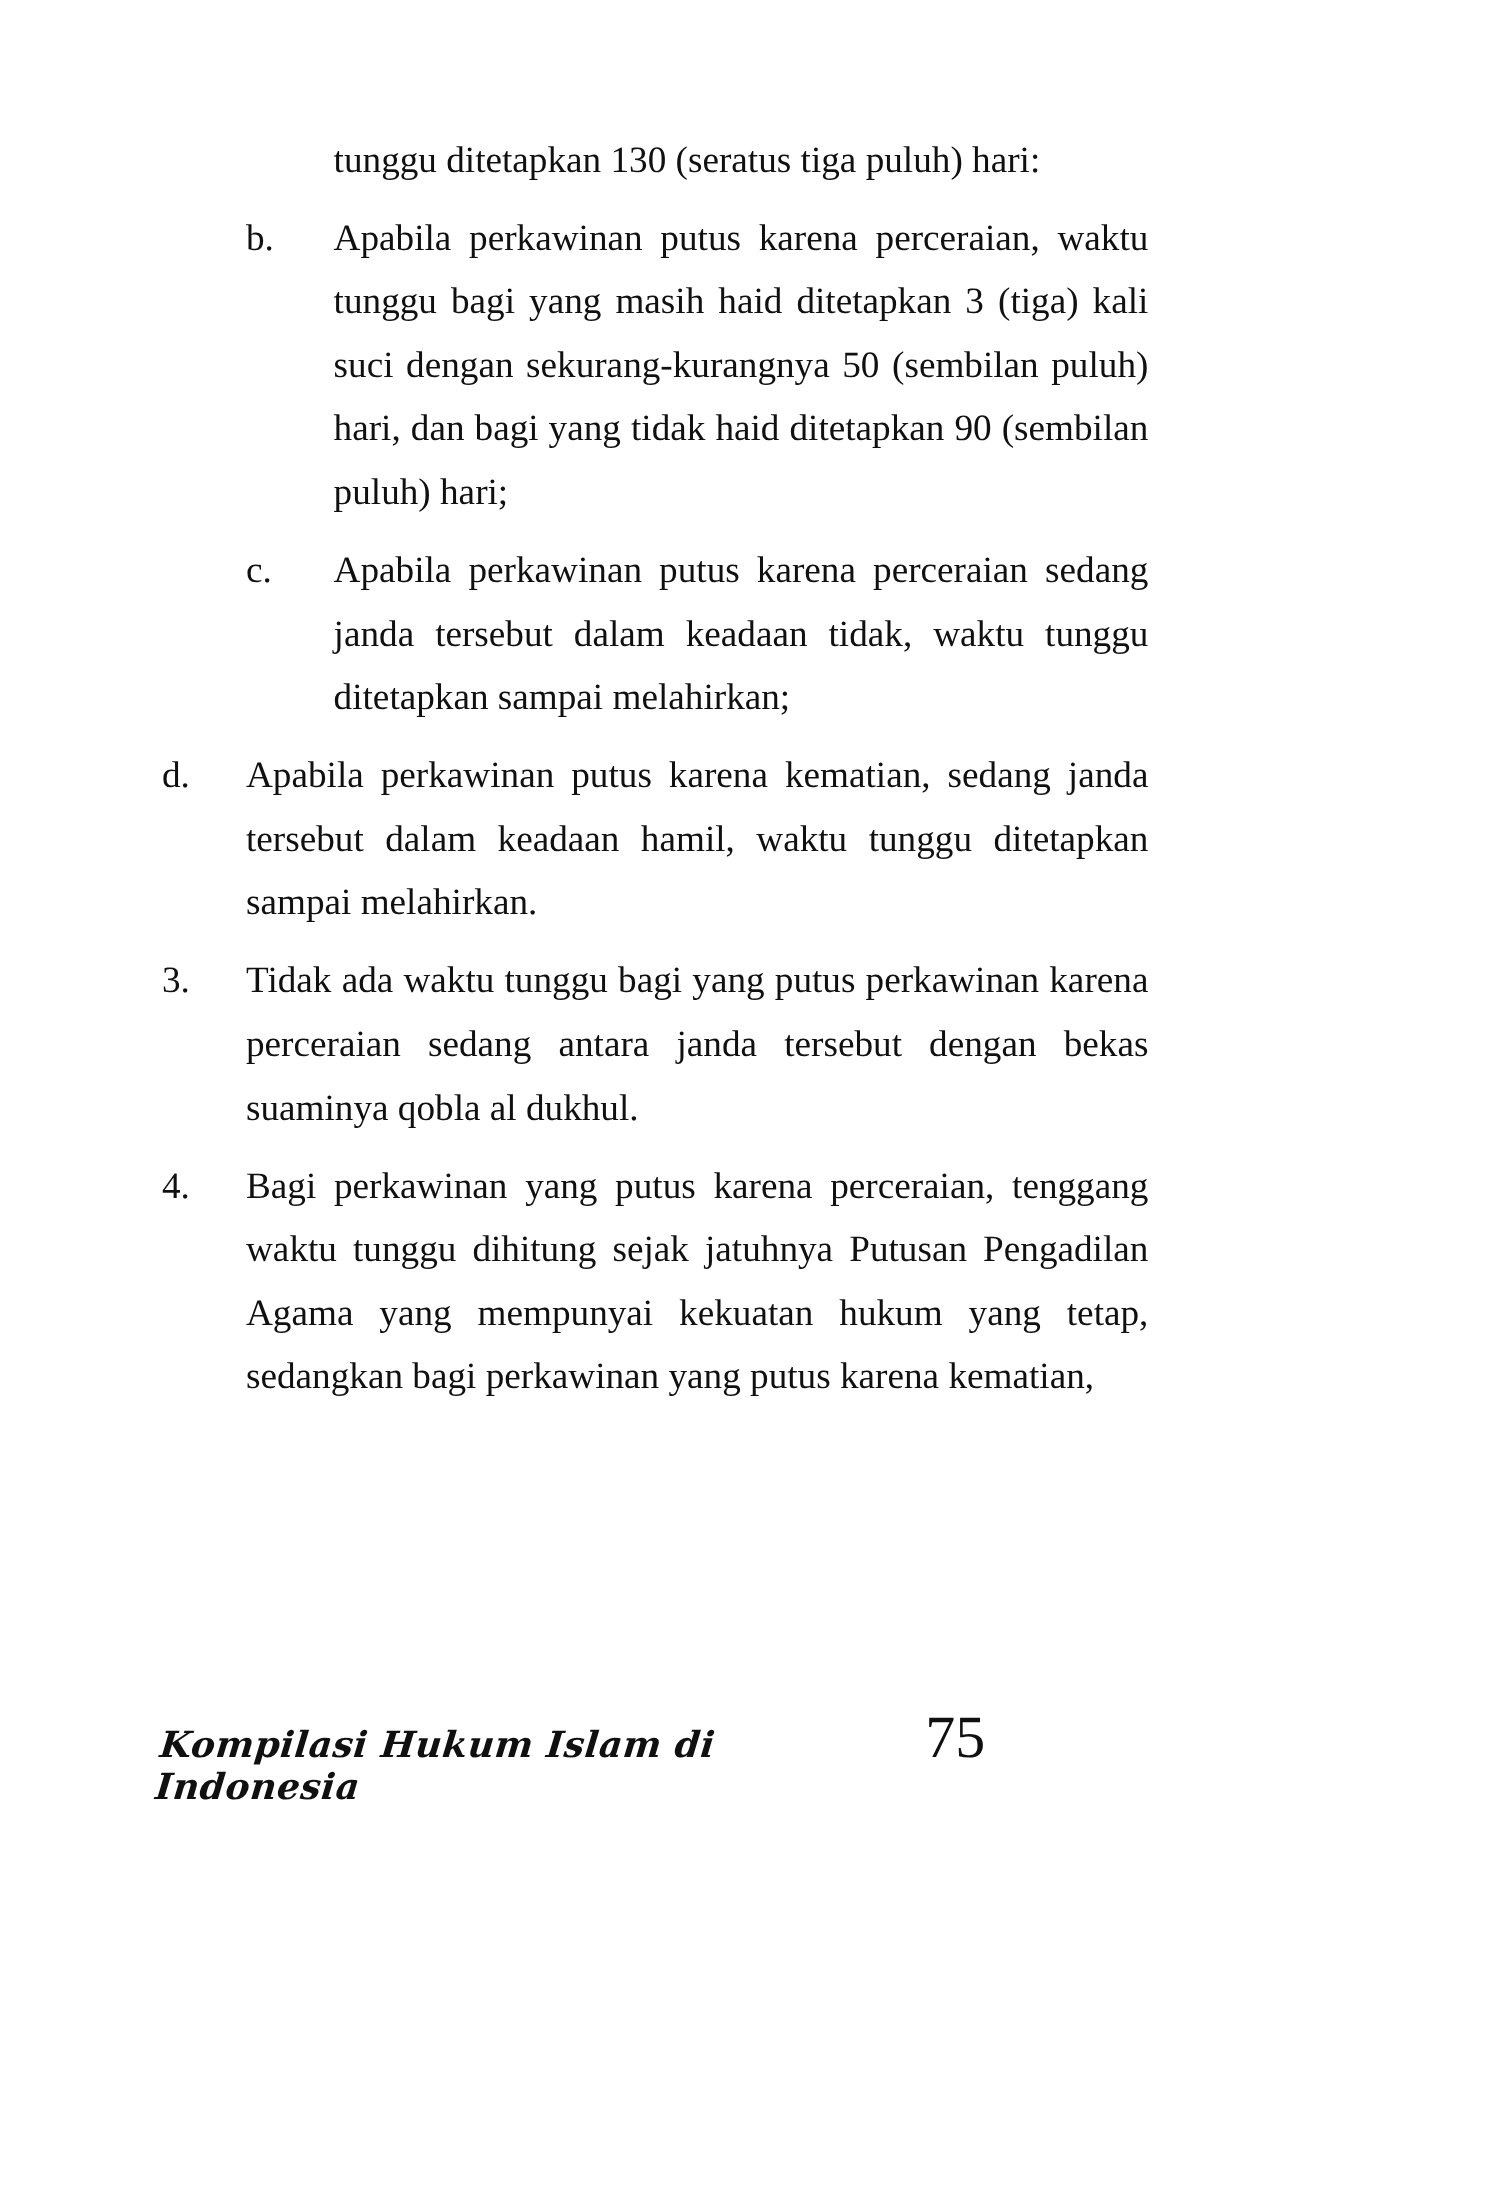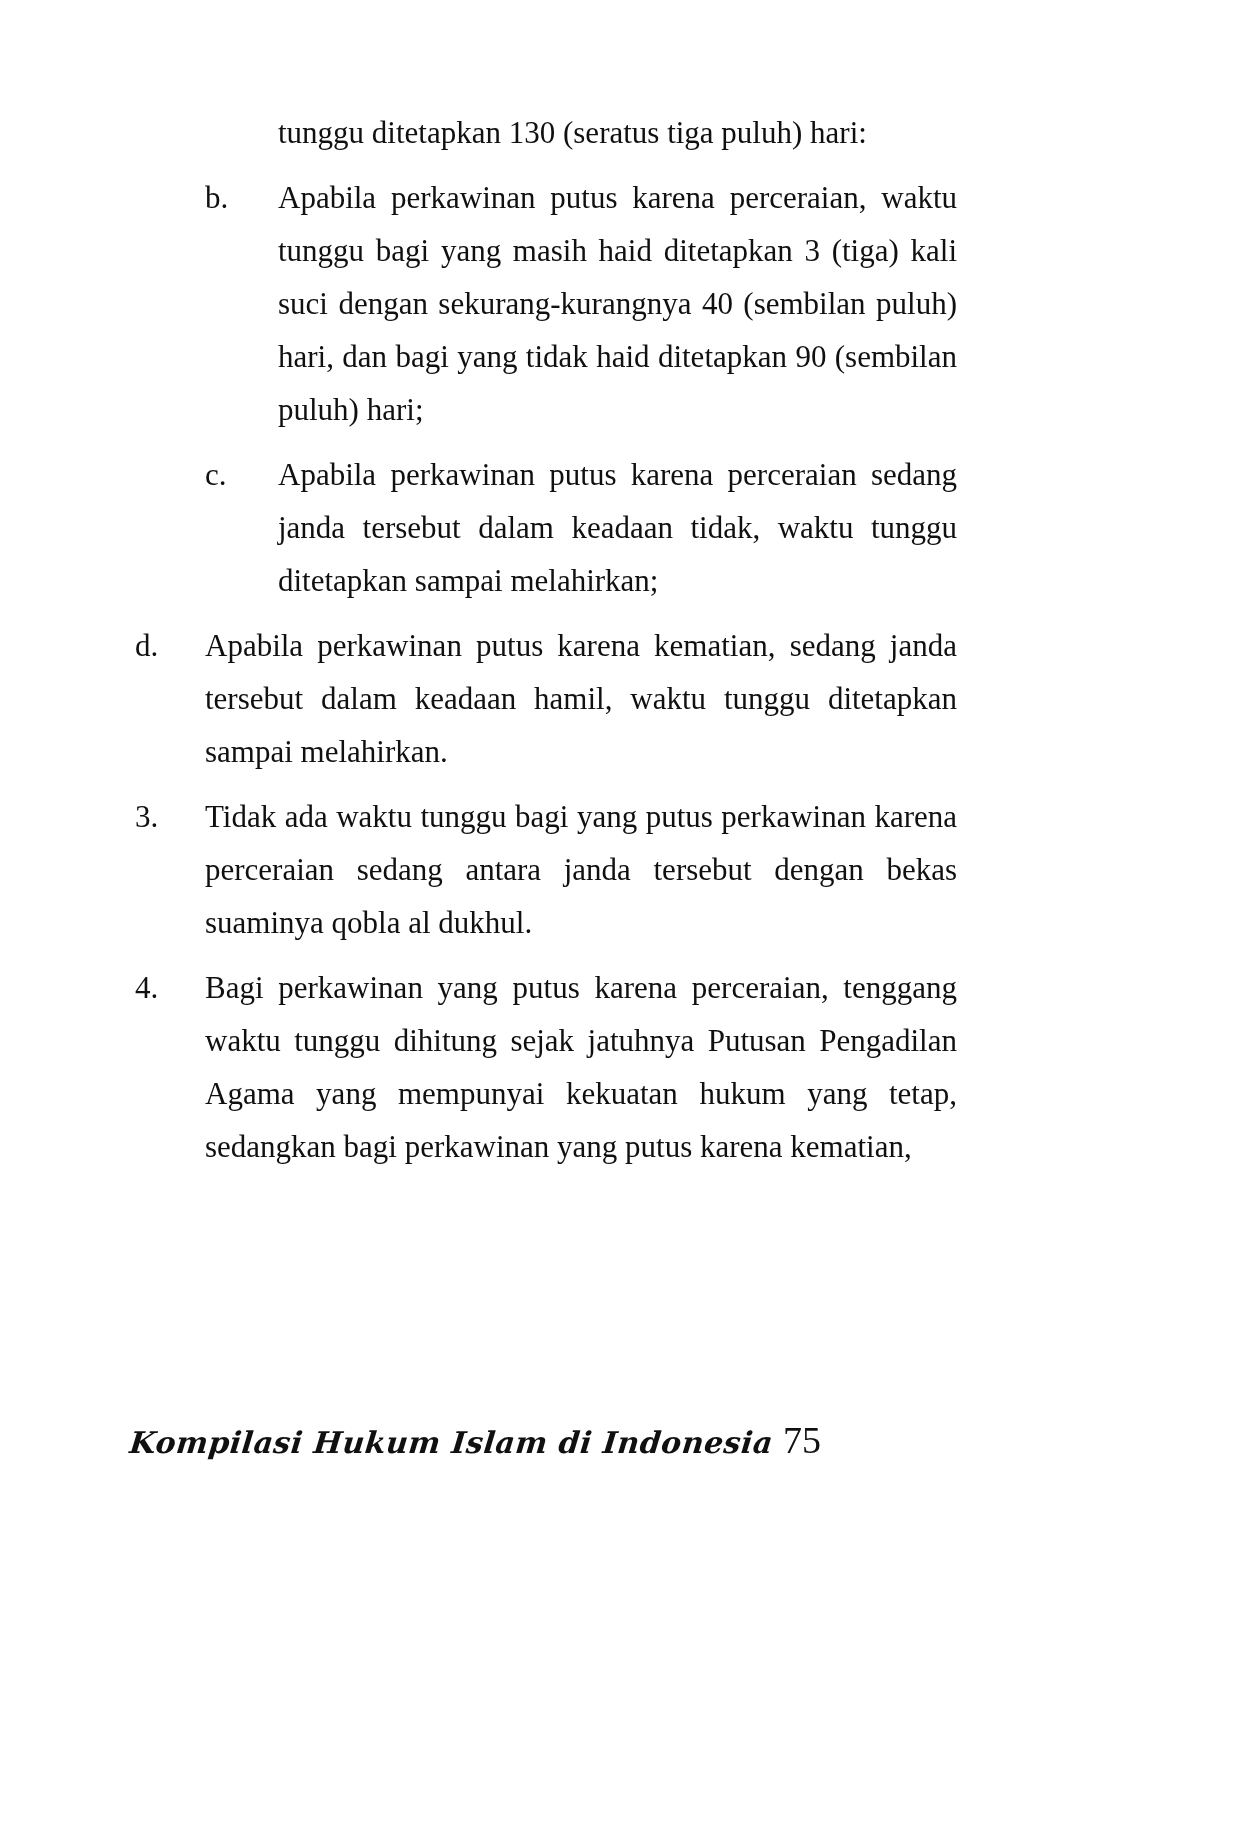--- a/index.html
+++ b/index.html
@@ -57,36 +57,36 @@
   .book-title {
     font-family: "DejaVu Serif", serif;
     font-style: italic;
     font-weight: bold;
     font-size: 30px;
     letter-spacing: 0.5px;
     transform: skewX(-6deg);
     transform-origin: left bottom;
   }
   .page-number {
-    font-size: 38px;
+    font-size: 50px;
     font-family: "Liberation Serif", "DejaVu Serif", serif;
   }
 </style>
 </head>
 <body>
 
 <div class="page">
 
   <div class="content">
 
     <p class="bodytext cont">tunggu ditetapkan 130 (seratus tiga puluh) hari:</p>
 
     <div class="item inner">
       <span class="label">b.</span>
-      <p class="bodytext">Apabila perkawinan putus karena perceraian, waktu tunggu bagi yang masih haid ditetapkan 3 (tiga) kali suci dengan sekurang-kurangnya 40 (sembilan puluh) hari, dan bagi yang tidak haid ditetapkan 90 (sembilan puluh) hari;</p>
+      <p class="bodytext">Apabila perkawinan putus karena perceraian, waktu tunggu bagi yang masih haid ditetapkan 3 (tiga) kali suci dengan sekurang-kurangnya 50 (sembilan puluh) hari, dan bagi yang tidak haid ditetapkan 90 (sembilan puluh) hari;</p>
     </div>
 
     <div class="item inner">
       <span class="label">c.</span>
       <p class="bodytext">Apabila perkawinan putus karena perceraian sedang janda tersebut dalam keadaan tidak, waktu tunggu ditetapkan sampai melahirkan;</p>
     </div>
 
     <div class="item outer">
       <span class="label">d.</span>
       <p class="bodytext">Apabila perkawinan putus karena kematian, sedang janda tersebut dalam keadaan hamil, waktu tunggu ditetapkan sampai melahirkan.</p>

